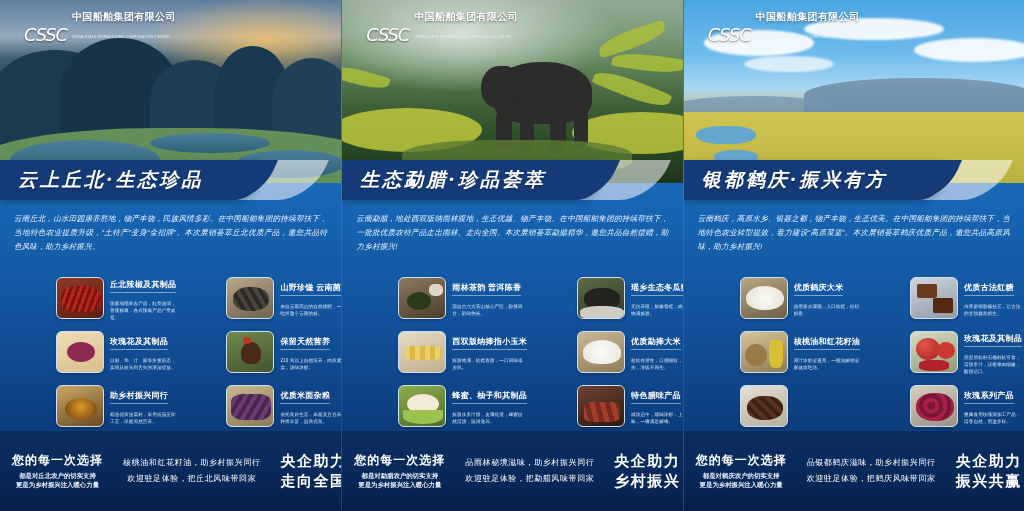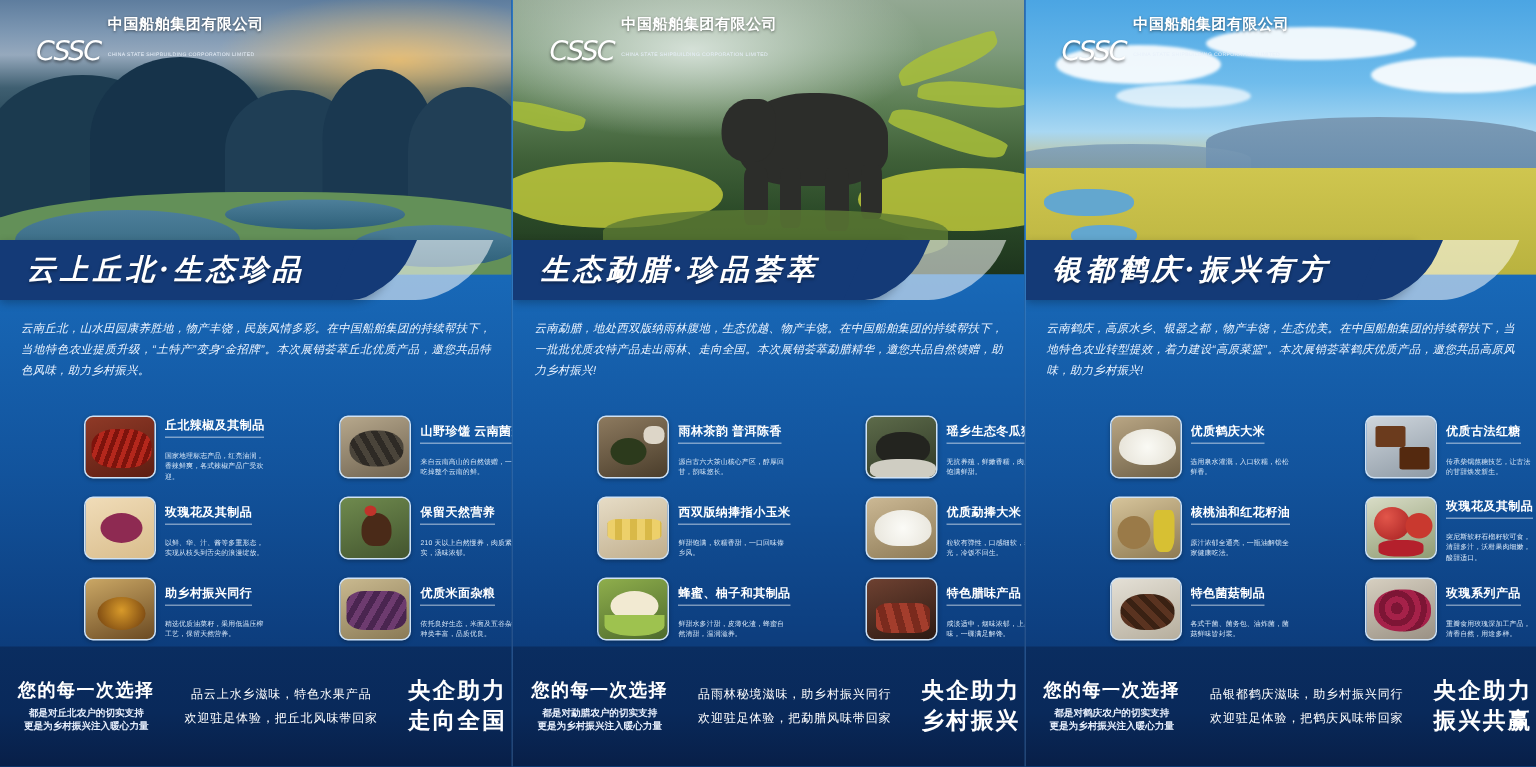--- a/index.html
+++ b/index.html
@@ -226,21 +226,21 @@
       </div>
     </div>
     <div class="footer">
       <div class="f-col f-left">
         <div class="f-script">您的每一次选择</div>
         <div class="f-sub">都是对丘北农户的切实支持</div>
         <div class="f-sub" style="margin-top:0;">更是为乡村振兴注入暖心力量</div>
       </div>
       <div class="f-div"></div>
       <div class="f-col f-mid">
-        <div class="f-mid-line">品云上水乡滋味，特色水果产品</div>
+        <div class="f-mid-line">核桃油和红花籽油，助乡村振兴同行</div>
         <div class="f-mid-line">欢迎驻足体验，把丘北风味带回家</div>
       </div>
       <div class="f-div"></div>
       <div class="f-col f-right">
         <div class="f-big">央企助力</div>
         <div class="f-big">走向全国</div>
       </div>
     </div>
   </section>
 
@@ -416,24 +416,20 @@
         </div>
         <div class="card-body">
           <span class="card-title">玫瑰花及其制品</span>
           <div class="card-desc">突尼斯软籽石榴籽软可食，清甜多汁，沃柑果肉细嫩，酸甜适口。</div>
         </div>
       </div>
       <div class="card">
         <div class="thumb" style="background:linear-gradient(160deg,#e4e0d6,#b6ae9d);">
           <i style="left:6px;top:10px;width:36px;height:24px;background:repeating-linear-gradient(45deg,#3a2113 0 4px,#5a3320 4px 8px);border-radius:45%;"></i>
         </div>
-        <div class="card-body">
-          <span class="card-title">特色菌菇制品</span>
-          <div class="card-desc">各式干菌、菌务包、油炸菌，菌菇鲜味皆封装。</div>
-        </div>
       </div>
       <div class="card">
         <div class="thumb" style="background:linear-gradient(160deg,#d6cfc0,#9a9184);">
           <i style="left:5px;top:7px;width:38px;height:28px;background:repeating-radial-gradient(circle at 40% 45%,#7d1535 0 4px,#a52149 4px 8px);border-radius:45%;"></i>
         </div>
         <div class="card-body">
           <span class="card-title">玫瑰系列产品</span>
           <div class="card-desc">重瓣食用玫瑰深加工产品，清香自然，用途多样。</div>
         </div>
       </div>

